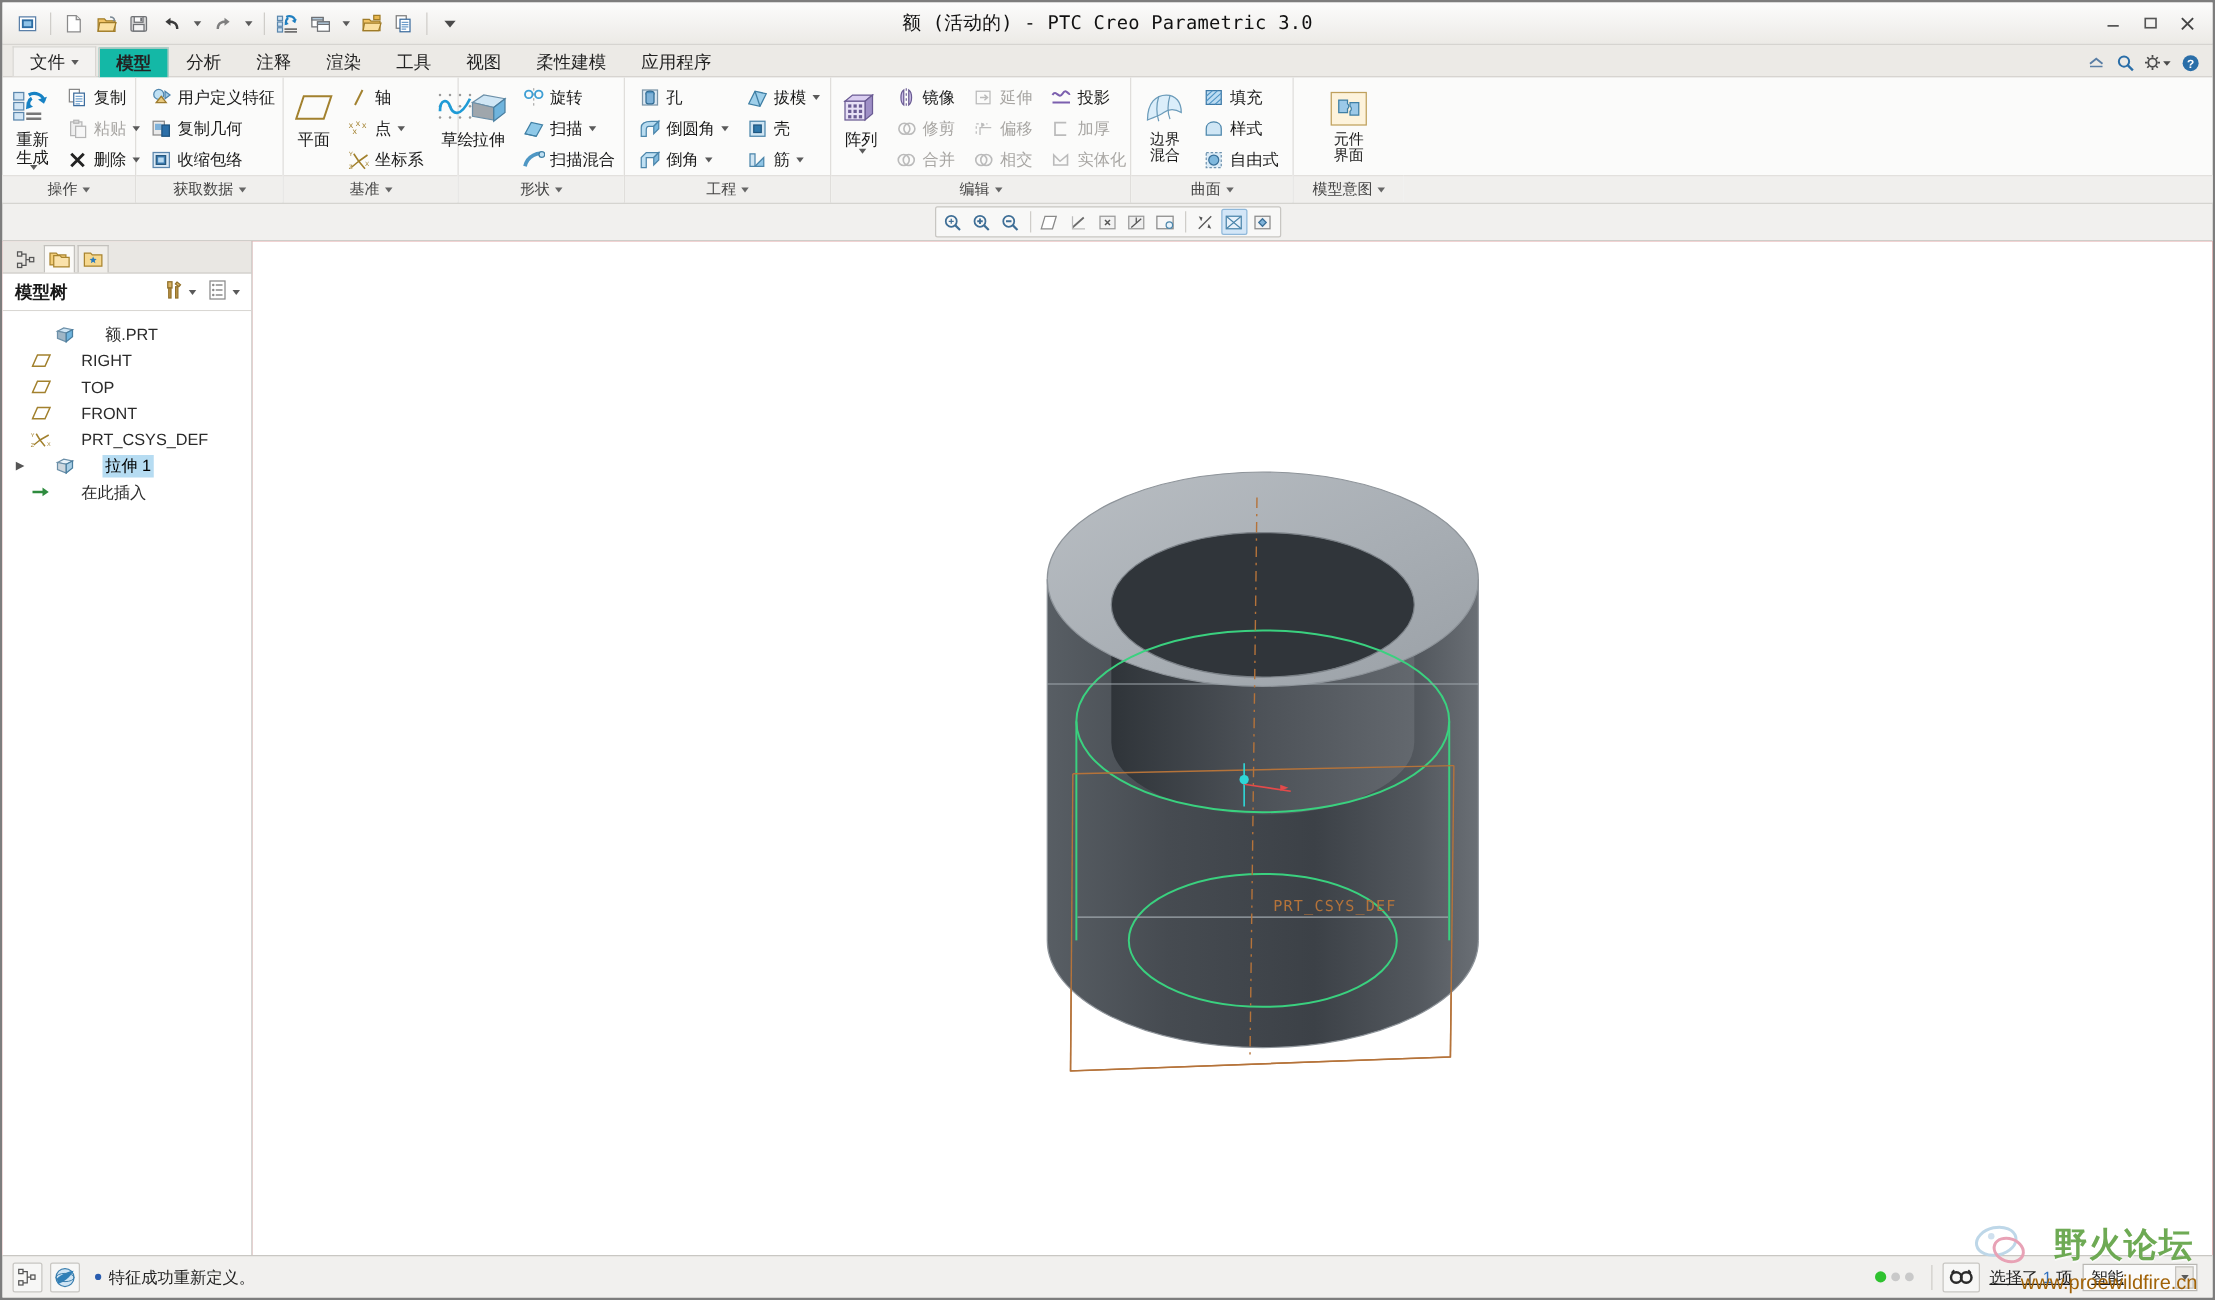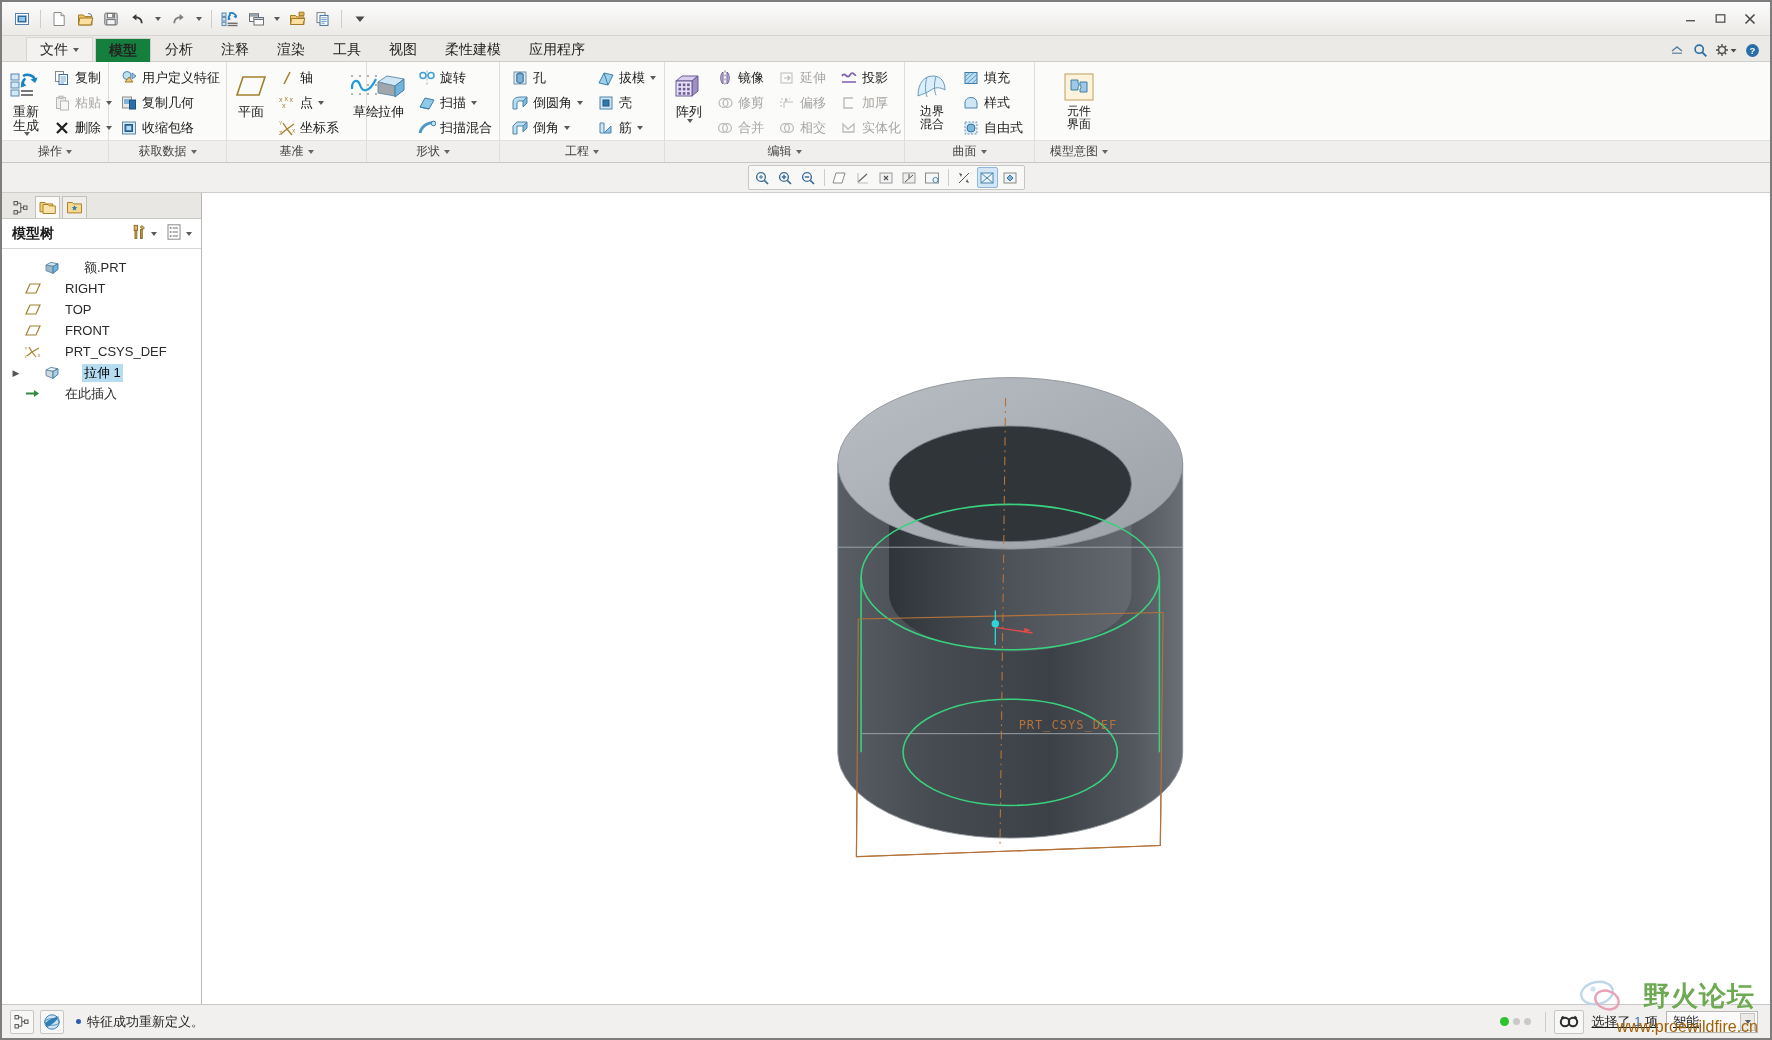--- a/index.html
+++ b/index.html
@@ -26,27 +26,27 @@
            border-top:4px solid #5a5a5a; margin-left:1px; }
   .title-text { position:absolute; left:0; right:0; text-align:center;
                 font-family:"DejaVu Sans Mono","Liberation Mono",monospace;
                 font-size:15px; color:#111; letter-spacing:0.2px; pointer-events:none; }
   .winbtns { margin-left:auto; display:flex; align-items:center; padding-right:6px; gap:2px; }
   .winbtn { width:28px;height:22px; display:flex;align-items:center;justify-content:center;
             font-size:12px;color:#333; }
 
   
   .tabstrip { height:26px; background:#eceae6; border-bottom:1px solid #cfcdc9;
-              display:flex; align-items:flex-end; padding-left:24px; position:relative;
+              display:flex; align-items:flex-end; padding-left:8px; position:relative;
               flex:0 0 26px; }
   .tab { height:24px; padding:0 13px; display:flex; align-items:center;
          font-size:14px; color:#232323; border:1px solid transparent;
          border-bottom:none; cursor:default; }
   .tab.file { background:#f3f2f0; border-color:#d8d6d2; margin-right:2px; }
-  .tab.active { background:#15803d; border-color:#cfcdc9; font-weight:bold;
+  .tab.active { background:#14b8a6; border-color:#cfcdc9; font-weight:bold;
                 position:relative; top:1px; }
   .tab .caret { margin-left:5px; }
   .tabstrip-right { margin-left:auto; display:flex; align-items:center; gap:7px;
                     padding-right:10px; padding-bottom:3px; }
   .mini-ico { width:16px;height:16px; display:flex;align-items:center;justify-content:center; }
 
   
   .ribbon { background:#fbfbfa; border-bottom:1px solid #c9c7c3; flex:0 0 92px;
             display:flex; align-items:stretch; position:relative; }
   .rgroup { display:flex; flex-direction:column; border-right:1px solid #e0dedb; }
@@ -240,20 +240,21 @@
           </svg>
       </div>
       <div class="qsep"></div>
       <div class="qbtn">
         <svg width="14" height="14" viewBox="0 0 14 14">
             <path d="M2.5 4.5h9L7 10z" fill="#4a4a4a"></path>
           </svg>
       </div>
     </div>
 
+    <div class="title-text">额 (活动的) - PTC Creo Parametric 3.0</div>
 
     <div class="winbtns">
       <div class="winbtn">
         <svg width="11" height="11" viewBox="0 0 11 11">
             <rect x="1" y="7" width="9" height="1.4" fill="#555"></rect>
           </svg>
       </div>
       <div class="winbtn">
         <svg width="11" height="11" viewBox="0 0 11 11">
             <rect x="1.2" y="1.8" width="8.6" height="7.4" fill="none" stroke="#555" stroke-width="1.3"></rect>

